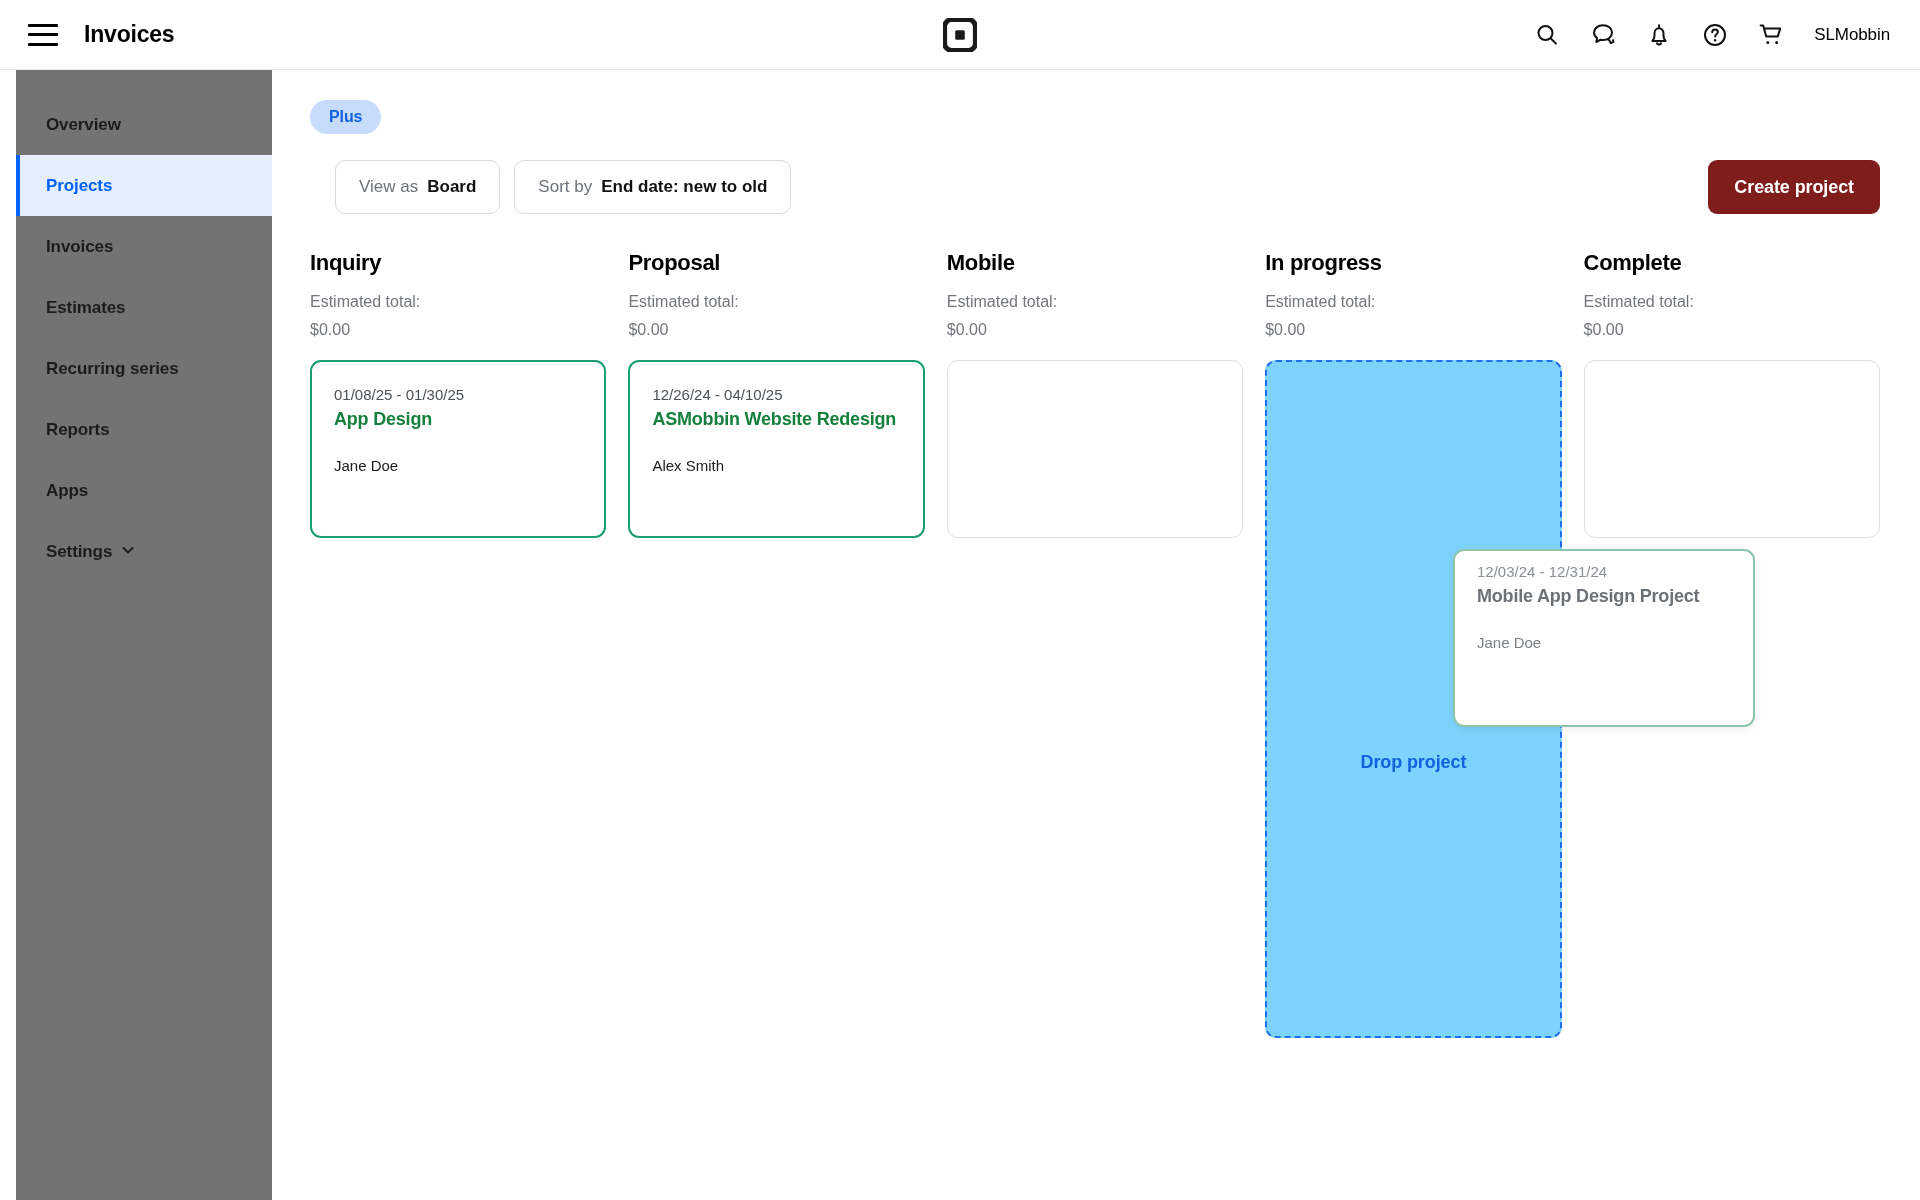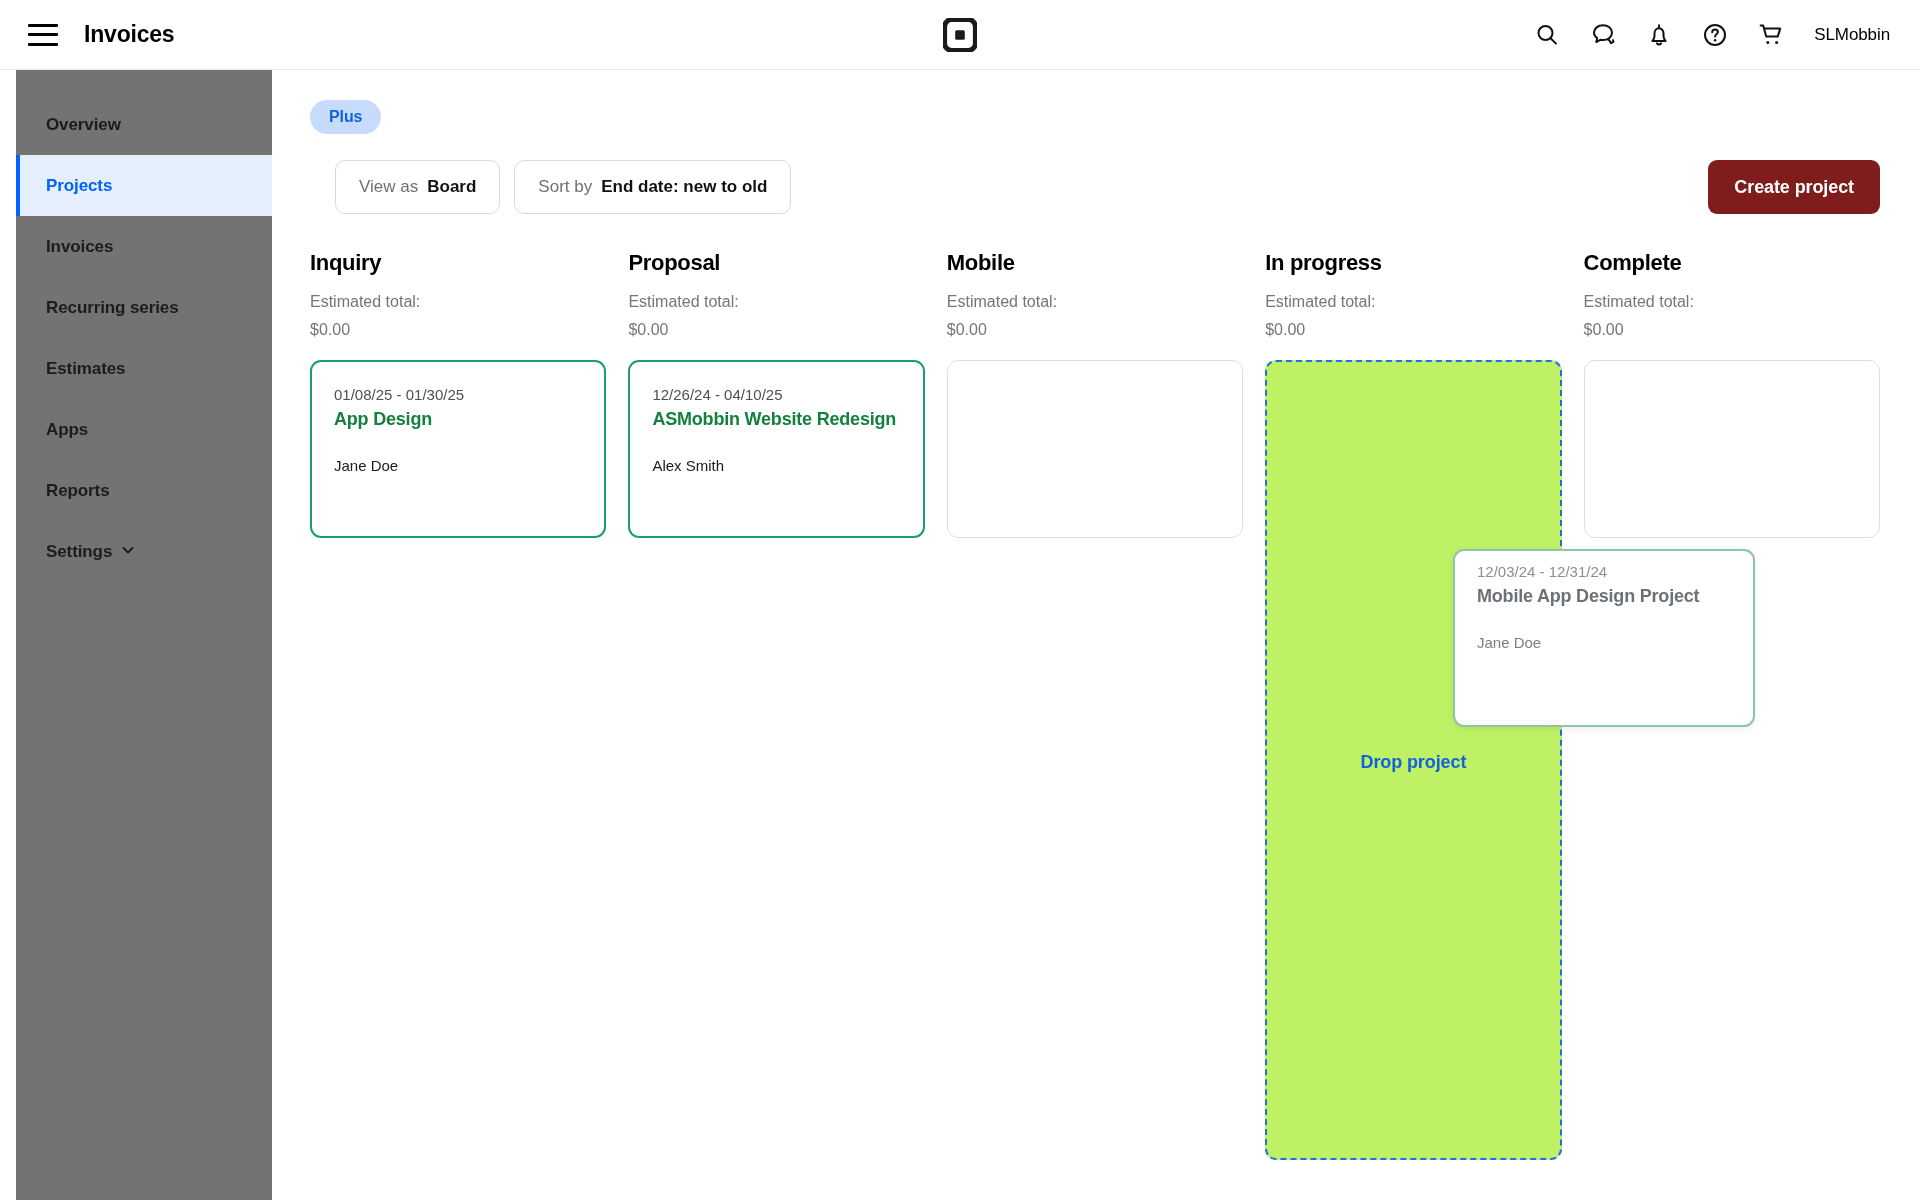--- a/index.html
+++ b/index.html
@@ -160,23 +160,23 @@
   }
   .card.filled { border: 2px solid #1b9e6d; }
   .card.empty { border: 1px solid #dcdfe2; }
   .card-date { font-size: 15px; color: #4b5055; margin-bottom: 6px; }
   .card-title { font-size: 18px; font-weight: bold; letter-spacing: -0.2px; color: #15803d; }
   .card-person { font-size: 15px; color: #1c1c1c; margin-top: 27px; }
 
   
   .dropzone {
     border: 2px dashed #1f6fea;
-    background: #bef264;
+    background: #7dd3fc;
     border-radius: 11px;
-    height: 800px;
+    height: 678px;
     display: flex;
     justify-content: center;
     padding-top: 390px;
   }
   .dropzone-label {
     color: #1262e0;
     font-size: 18px;
     font-weight: bold;
     letter-spacing: -0.1px;
   }
@@ -262,30 +262,30 @@
       <div class="nav-item">
         <span>Overview</span>
       </div>
       <div class="nav-item active">
         <span>Projects</span>
       </div>
       <div class="nav-item">
         <span>Invoices</span>
       </div>
       <div class="nav-item">
+        <span>Estimates</span>
+      </div>
+      <div class="nav-item">
         <span>Recurring series</span>
       </div>
       <div class="nav-item">
-        <span>Estimates</span>
+        <span>Reports</span>
       </div>
       <div class="nav-item">
         <span>Apps</span>
-      </div>
-      <div class="nav-item">
-        <span>Reports</span>
       </div>
       <div class="nav-item">
         <span>Settings</span>
         <span class="chev"><svg viewBox="0 0 14 14" width="14" height="14" fill="none" stroke="#1c1c1c" stroke-width="2" stroke-linecap="round" stroke-linejoin="round">
             <polyline points="2.5,5 7,9.5 11.5,5"></polyline>
           </svg></span>
       </div>
     </nav>
 
   <div class="main">

